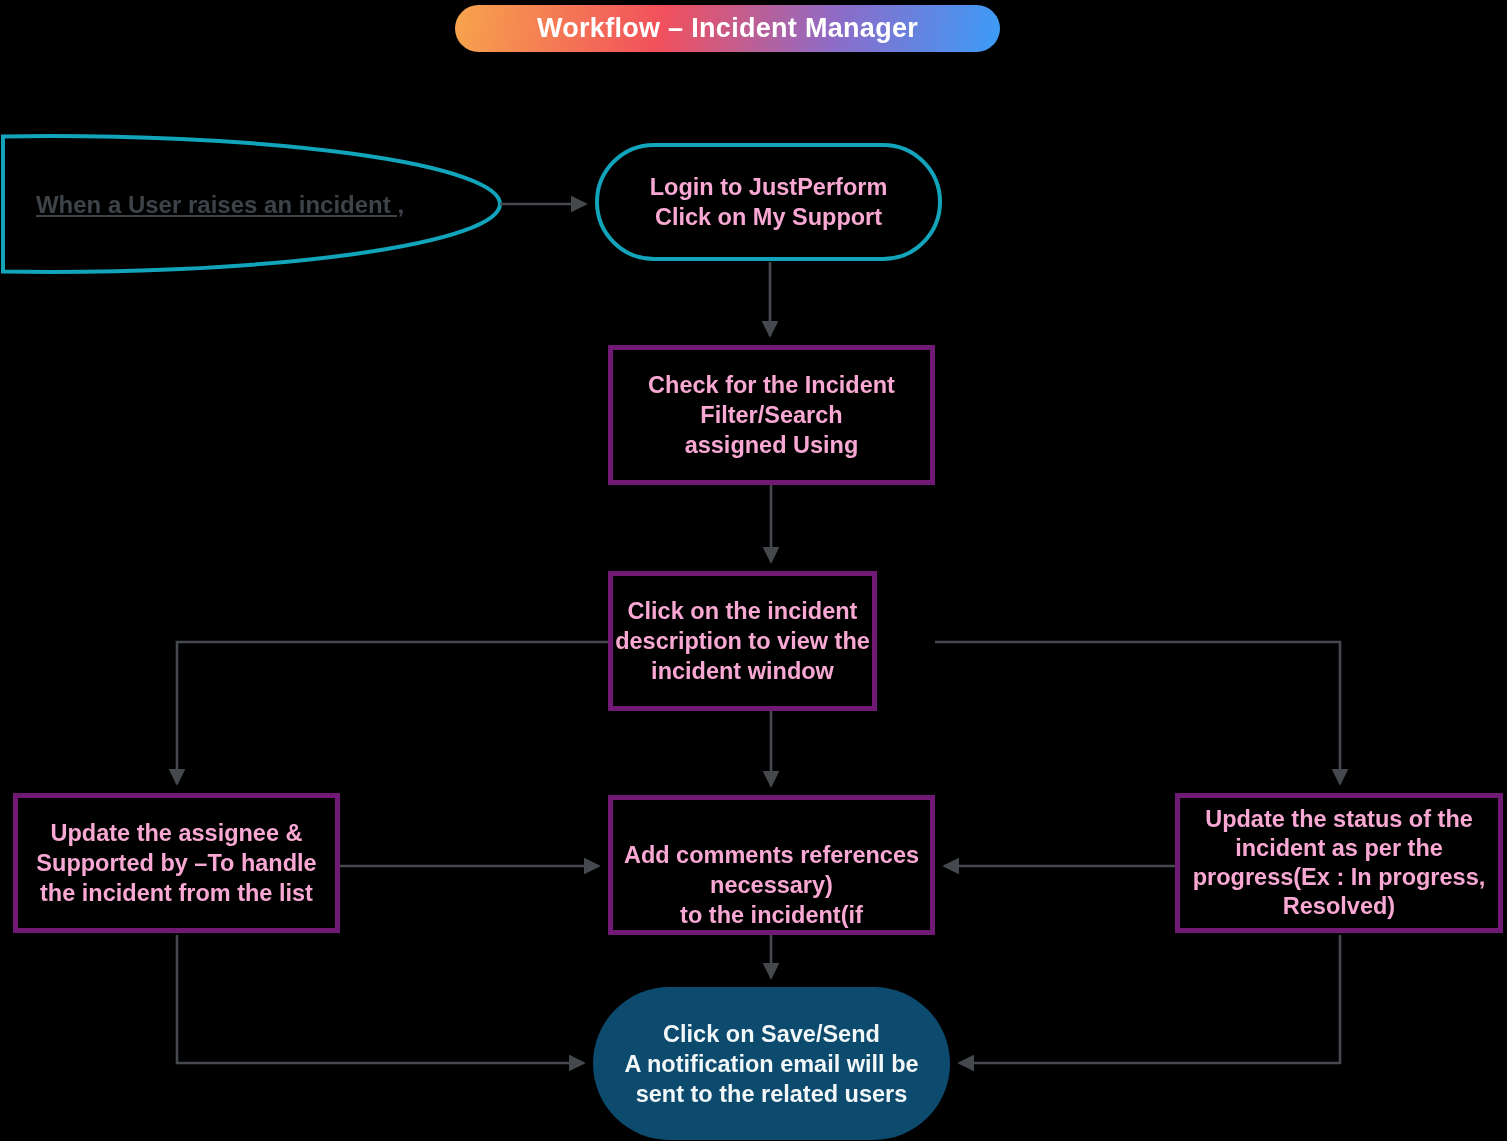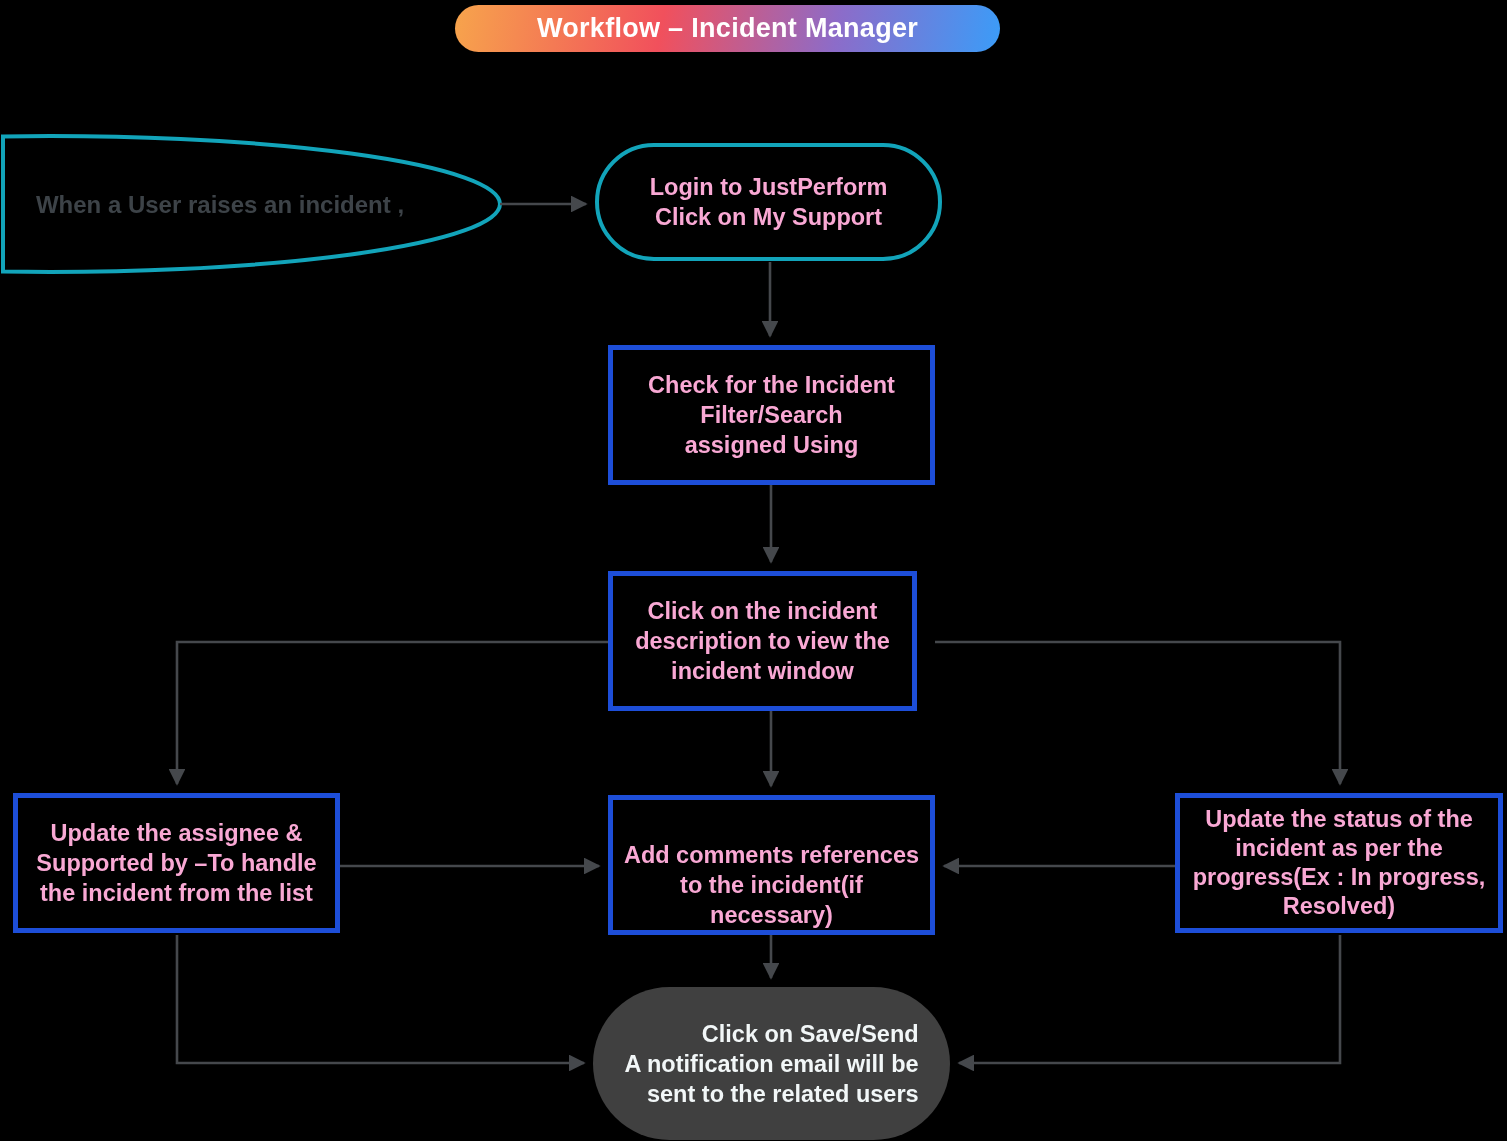--- a/index.html
+++ b/index.html
@@ -9,25 +9,25 @@
   }
   .banner{
     position:absolute;left:455px;top:5px;width:545px;height:47px;
     border-radius:29px;display:flex;align-items:center;justify-content:center;
     background:linear-gradient(100deg,#f7a44c 0%,#f1505c 38%,#8c6cc9 70%,#3b9cf8 100%);
     color:#fff;font-size:27px;font-weight:bold;letter-spacing:.3px;
   }
   svg.layer{position:absolute;left:0;top:0;pointer-events:none;}
   .node{position:absolute;display:flex;align-items:center;justify-content:center;
     text-align:center;color:#f9a8d4;font-weight:bold;font-size:23.5px;line-height:30px;}
-  .rect{border:5px solid #1d4ed8;box-sizing:border-box;}
+  .rect{border:5px solid #701a75;box-sizing:border-box;}
   .stadium{border:4px solid #12a4ba;box-sizing:border-box;border-radius:60px;}
-  .endnode{background:#404040;border-radius:77px;color:#f2f7f8;text-align:right;}
+  .endnode{background:#0c4a6e;border-radius:77px;color:#f2f7f8;}
   .starttext{position:absolute;display:flex;align-items:center;justify-content:center;
-    text-align:center;color:#3d4348;font-weight:bold;font-size:24px;line-height:31px;}
+    text-align:center;color:#3d4348;font-weight:bold;font-size:24px;line-height:31px;text-decoration:underline;}
 </style>
 </head>
 <body>
 
 <div id="canvas">
 
   <svg class="layer" width="1507" height="1141" viewBox="0 0 1507 1141">
     <defs>
       <marker id="arrow" viewBox="0 0 10 10" refX="9" refY="5" markerWidth="6.5" markerHeight="6.5" orient="auto-start-reverse" markerUnits="strokeWidth">
         <path d="M0,0 L10,5 L0,10 z" fill="#45484c"></path>
@@ -69,41 +69,41 @@
   </div>
 
   <div class="node rect" style="left:608px;top:345px;width:327px;height:140px;">
     <div>
       <div>Check for the Incident</div>
       <div>Filter/Search</div>
       <div>assigned Using</div>
     </div>
   </div>
 
-  <div class="node rect" style="left:608px;top:571px;width:309px;height:140px;">
+  <div class="node rect" style="left:608px;top:571px;width:269px;height:140px;">
     <div>
       <div>Click on the incident</div>
       <div>description to view the</div>
       <div>incident window</div>
     </div>
   </div>
 
   <div class="node rect" style="left:13px;top:793px;width:327px;height:140px;">
     <div>
       <div>Update the assignee &amp;</div>
       <div>Supported by –To handle</div>
       <div>the incident from the list</div>
     </div>
   </div>
 
   <div class="node rect" style="left:608px;top:795px;width:327px;height:140px;align-items:flex-end;">
     <div>
       <div>Add comments references</div>
+      <div>necessary)</div>
       <div>to the incident(if</div>
-      <div>necessary)</div>
     </div>
   </div>
 
   <div class="node rect" style="left:1175px;top:793px;width:328px;height:140px;line-height:29px;">
     <div>
       <div>Update the status of the</div>
       <div>incident as per the</div>
       <div>progress(Ex : In progress,</div>
       <div>Resolved)</div>
     </div>

